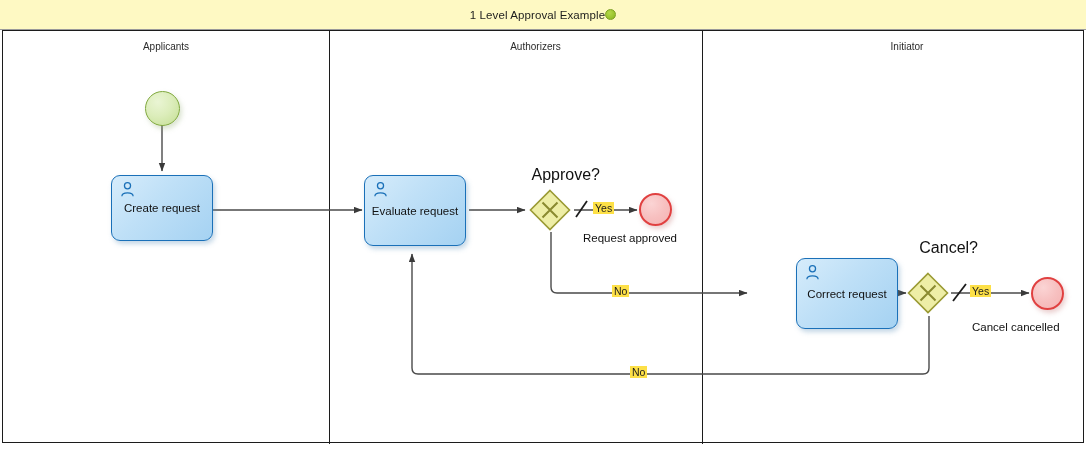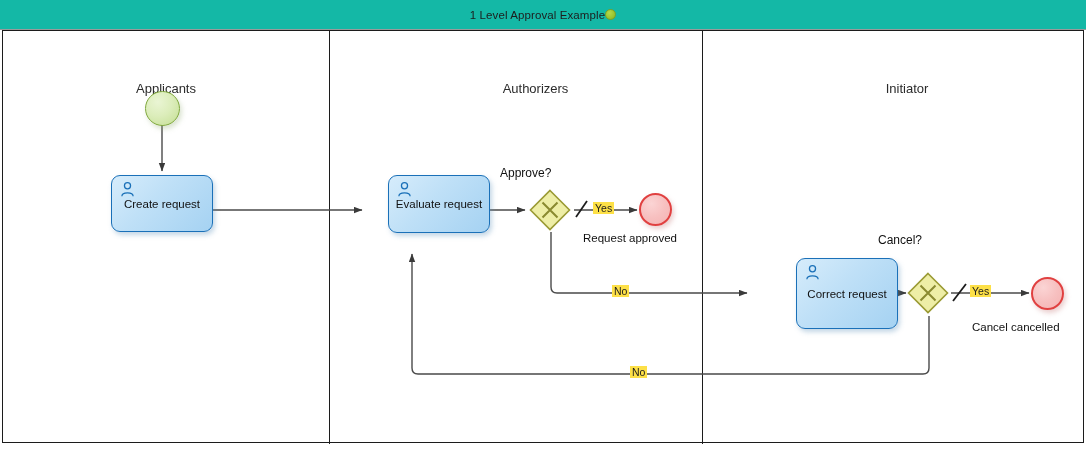--- a/index.html
+++ b/index.html
@@ -14,21 +14,21 @@
     height: 449px;
     background: #ffffff;
     overflow: hidden;
   }
 
   
   #titlebar {
     position: absolute;
     left: 0; top: 0;
     width: 1086px; height: 30px;
-    background: #14b8a6;
+    background: #fef9c3;
     border-bottom: 1px solid #9a9a9a;
     display: flex;
     align-items: center;
     justify-content: center;
   }
   #titlebar .title-text {
     font-size: 11.5px;
     color: #1d1d1d;
     letter-spacing: 0.1px;
   }
@@ -50,23 +50,22 @@
   .lane-divider {
     position: absolute;
     top: 0; width: 0;
     height: 413px;
     border-left: 1.5px solid #1c1c1c;
   }
   .lane-label {
     position: absolute;
     top: 10px;
     text-align: center;
-    font-size: 13px;
+    font-size: 10px;
     color: #2b2b2b;
-    margin-top: 40px;
   }
 
   
   #flows {
     position: absolute;
     left: 0; top: 0;
     width: 1086px; height: 449px;
     pointer-events: none;
   }
 
@@ -117,22 +116,22 @@
     white-space: nowrap;
   }
 
   
   .gateway {
     position: absolute;
     width: 42px; height: 42px;
   }
   .gateway-label {
     position: absolute;
-    text-align: left;
-    font-size: 12px;
+    text-align: right;
+    font-size: 16px;
     color: #111111;
     white-space: nowrap;
   }
 
   
   .flow-label {
     position: absolute;
     font-size: 10.5px;
     color: #1d1d1d;
     background: #fde047;
@@ -181,29 +180,29 @@
     <path d="M854,293 L906,293" stroke="#4a4a4a" stroke-width="1.4" fill="none" marker-end="url(#arrow)"></path>
 
     <path d="M951,293 L1029,293" stroke="#4a4a4a" stroke-width="1.4" fill="none" marker-end="url(#arrow)"></path>
     <path d="M953,301 L966,284" stroke="#1c1c1c" stroke-width="1.8" fill="none"></path>
 
     <path d="M929,316 L929,368 Q929,374 923,374 L418,374 Q412,374 412,368 L412,254" stroke="#4a4a4a" stroke-width="1.4" fill="none" marker-end="url(#arrow)"></path>
   </svg>
 
   <div class="event start" style="left:145px; top:91px; width:35px; height:35px;"></div>
 
-  <div class="task" style="left:111px; top:175px; width:102px; height:57px;">
+  <div class="task" style="left:111px; top:175px; width:102px; height:66px;">
     <svg class="user-icon" viewBox="0 0 20 20">
       <circle cx="10" cy="5.6" r="3.6" fill="none" stroke="#1a70b8" stroke-width="1.5"></circle>
       <path d="M3.4,18 C3.4,12.6 16.6,12.6 16.6,18" fill="none" stroke="#1a70b8" stroke-width="1.5"></path>
     </svg>
     <span class="task-label">Create request</span>
   </div>
 
-  <div class="task" style="left:388px; top:175px; width:102px; height:58px;">
+  <div class="task" style="left:364px; top:175px; width:102px; height:71px;">
     <svg class="user-icon" viewBox="0 0 20 20">
       <circle cx="10" cy="5.6" r="3.6" fill="none" stroke="#1a70b8" stroke-width="1.5"></circle>
       <path d="M3.4,18 C3.4,12.6 16.6,12.6 16.6,18" fill="none" stroke="#1a70b8" stroke-width="1.5"></path>
     </svg>
     <span class="task-label">Evaluate request</span>
   </div>
 
   <div class="gateway-label" style="left:500px; top:166px; width:100px;">Approve?</div>
   <div class="gateway" style="left:529px; top:189px;">
     <svg viewBox="0 0 42 42" width="42" height="42">
@@ -216,21 +215,21 @@
   <div class="event-label" style="left:583px; top:232px; width:146px;">Request approved</div>
 
   <div class="task" style="left:796px; top:258px; width:102px; height:71px;">
     <svg class="user-icon" viewBox="0 0 20 20">
       <circle cx="10" cy="5.6" r="3.6" fill="none" stroke="#1a70b8" stroke-width="1.5"></circle>
       <path d="M3.4,18 C3.4,12.6 16.6,12.6 16.6,18" fill="none" stroke="#1a70b8" stroke-width="1.5"></path>
     </svg>
     <span class="task-label">Correct request</span>
   </div>
 
-  <div class="gateway-label" style="left:878px; top:233px; width:100px;">Cancel?</div>
+  <div class="gateway-label" style="left:878px; top:239px; width:100px;">Cancel?</div>
   <div class="gateway" style="left:907px; top:272px;">
     <svg viewBox="0 0 42 42" width="42" height="42">
       <polygon points="21,1.5 40.5,21 21,40.5 1.5,21" fill="#eeeea6" stroke="#9a9a33" stroke-width="1.6"></polygon>
       <path d="M13.5,13.5 L28.5,28.5 M28.5,13.5 L13.5,28.5" stroke="#8a8a30" stroke-width="2" fill="none"></path>
     </svg>
   </div>
 
   <div class="event end" style="left:1031px; top:277px; width:33px; height:33px;"></div>
   <div class="event-label" style="left:972px; top:321px; width:112px;">Cancel cancelled</div>
 

